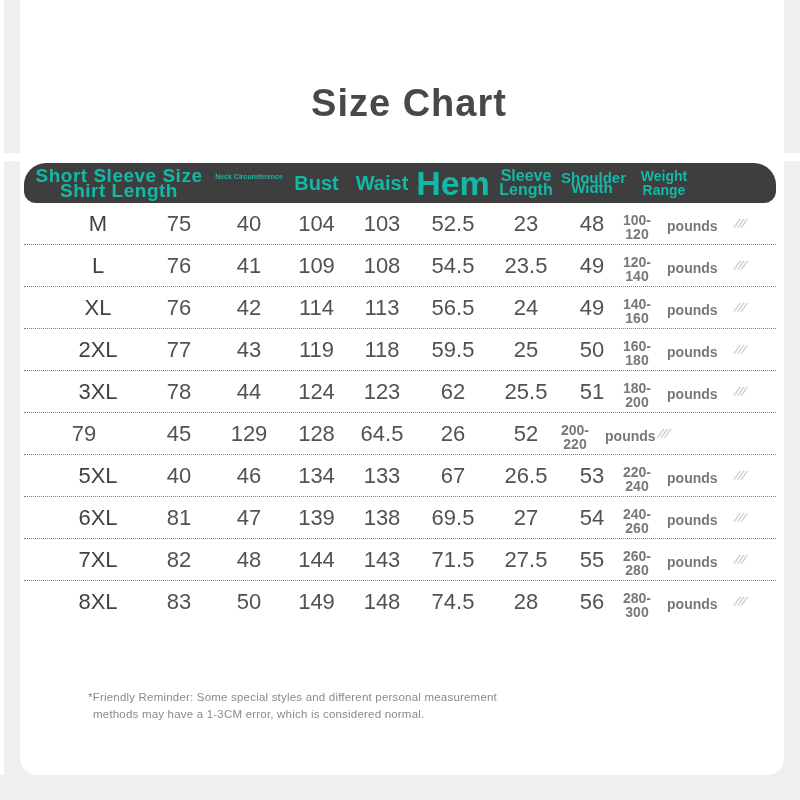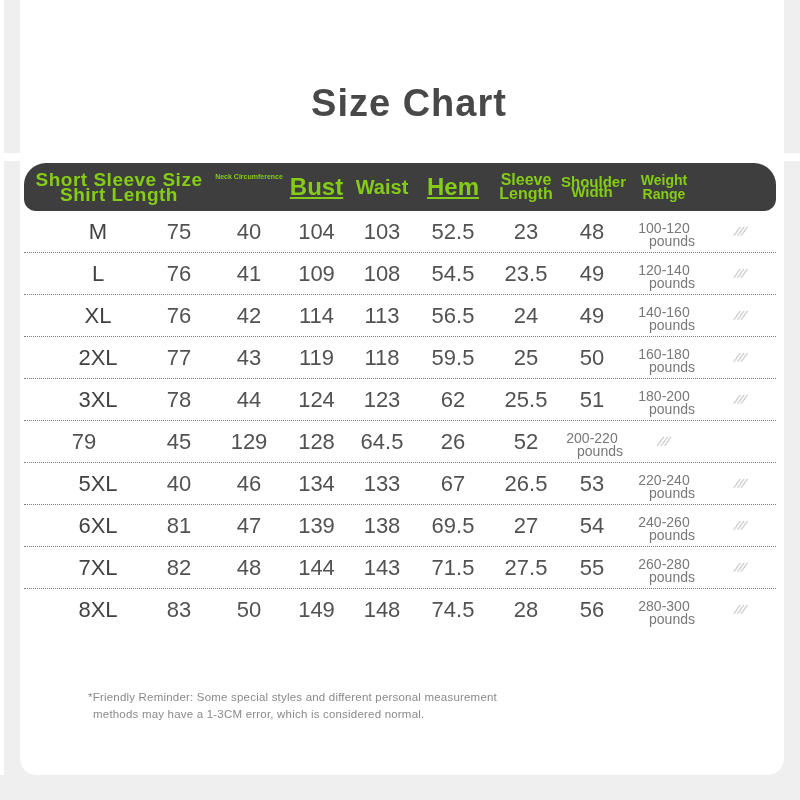--- a/index.html
+++ b/index.html
@@ -26,43 +26,43 @@
     font-size:38px; font-weight:bold; color:#484848; letter-spacing:1px;padding-left:9px;
   }
 
   
   #size-table { position:absolute; left:24px; top:163px; width:752px; }
   .grid-cols {
     display:grid;
     grid-template-columns:120px 70px 70px 65px 66px 76px 70px 62px 82px 71px;
   }
   .thead {
-    height:48px; background:#3e3e3e; border-radius:22px 22px 12px 12px;
-    align-items:center; text-align:center; color:#84cc16; font-weight:bold;
+    height:40px; background:#3e3e3e; border-radius:22px 22px 12px 12px;
+    align-items:center; text-align:center; color:#14b8a6; font-weight:bold;
   }
   .th { line-height:1; }
   .th-size    { grid-column:1/3; font-size:19px; line-height:0.8; letter-spacing:0.5px; }
   .th-neck    { font-size:7px; align-self:start; padding-top:10px; }
-  .th-bust    { font-size:24px;text-decoration:underline; }
+  .th-bust    { font-size:20px; }
   .th-waist   { font-size:20px; }
-  .th-hem     { font-size:24px;text-decoration:underline; }
+  .th-hem     { font-size:34px; }
   .th-sleeve  { font-size:16px; line-height:0.85; }
   .th-shoulder{ font-size:15px; line-height:0.7; }
   .th-weight  { font-size:14px; line-height:1.0; }
 
   .tr {
     height:41px; align-items:center; text-align:center;
     font-size:22px; color:#525252;
     border-bottom:1px dotted #7d7d7d;
   }
   .tr.last { border-bottom:none; }
   .col-size { padding-left:28px; color:#424242; }
   .td-weight {
-    font-size:14px; font-weight:normal; color:#787878; line-height:1;
-    display:flex; flex-direction:column; align-items:center;
+    font-size:14px; font-weight:bold; color:#787878; line-height:1;
+    display:flex; align-items:center;
     transform:translateY(3px);
   }
   .wu { margin-left:16px; margin-top:-1px; }
   .td-mark {
     font-size:13px; font-style:italic; color:#b3b3b3;
     filter:blur(0.6px); transform:skewX(-12deg);
   }
 
   
   #footnote {

